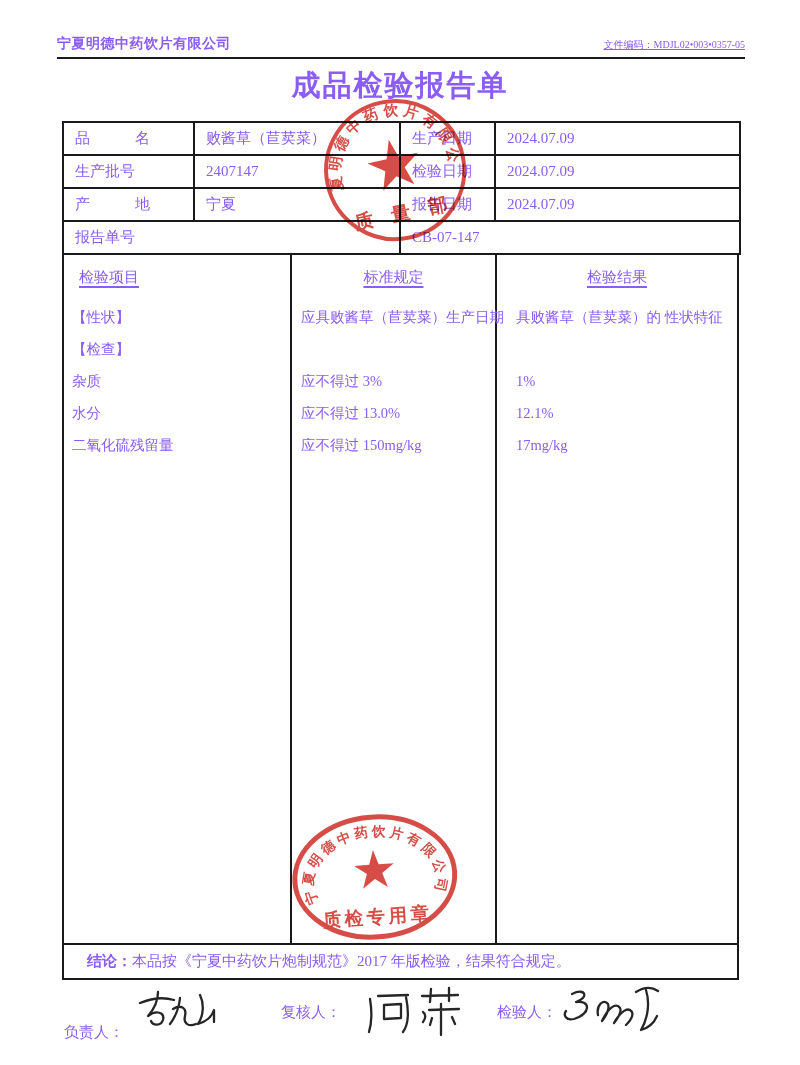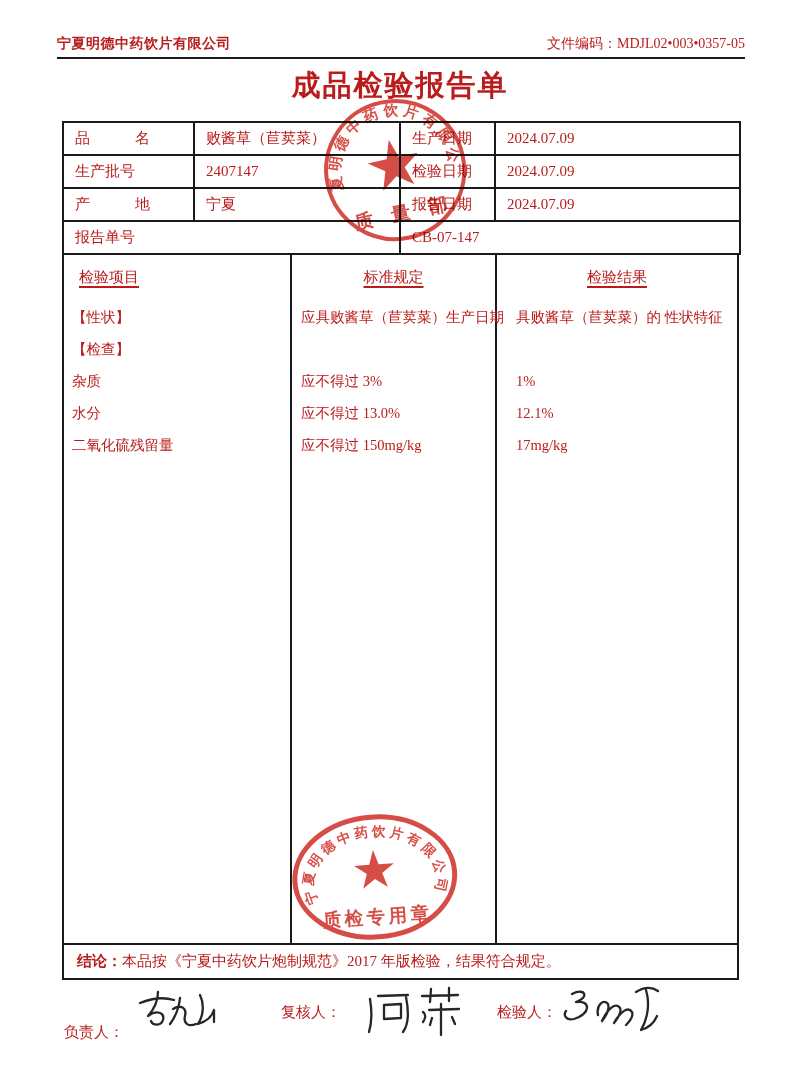--- a/index.html
+++ b/index.html
@@ -1,25 +1,25 @@
 <!DOCTYPE html>
 <html><head>
 <meta charset="utf-8">
 <style>
   html,body { margin:0; padding:0; background:#e8e8e8; }
   .page {
     position:relative; width:800px; height:1065px; margin:0 auto;
     background:#ffffff; overflow:hidden;
-    font-family:"Liberation Serif","DejaVu Serif",serif; color:#b91c1c;
+    font-family:"Liberation Serif","DejaVu Serif",serif; color:#8b5cf6;
   }
   
   .hdr { position:absolute; left:57px; right:55px; top:35px; display:flex;
          justify-content:space-between; align-items:baseline; }
   .hdr .company { font-size:14px; font-weight:600; letter-spacing:.5px; }
-  .hdr .filecode { font-size:14px; }
+  .hdr .filecode { font-size:10px;text-decoration:underline; }
   .hdr-rule { position:absolute; left:57px; right:55px; top:57px; height:2px; background:#1a1a1a; }
   
   .doc-title { position:absolute; left:0; right:0; top:66px; text-align:center;
                font-size:29px; font-weight:700; letter-spacing:2px; }
   
   table.info { position:absolute; left:62px; top:121px; width:677px;
                border-collapse:collapse; table-layout:fixed; font-size:15px; }
   table.info td { border:2px solid #1a1a1a; height:31px; padding:0 0 0 11px;
                   overflow:hidden; white-space:nowrap; }
   
@@ -34,21 +34,21 @@
   .mcol1 .col-h { padding-left:15px; }
   .mcol2 .col-h, .mcol3 .col-h { text-align:center; }
   .rows { margin-top:14px; font-size:14.5px; }
   .r { height:32px; line-height:32px; white-space:nowrap; }
   .mcol1 .r { padding-left:8px; }
   .mcol2 .r { padding-left:9px; }
   .mcol3 .r { padding-left:19px; }
   
   .conclusion { position:absolute; left:62px; top:945px; width:677px; height:35px;
                 box-sizing:border-box; border:2px solid #1a1a1a; border-top:none;
-                line-height:32px; font-size:15px; padding-left:13px; white-space:nowrap; }
+                line-height:32px; font-size:15px; padding-left:23px; white-space:nowrap; }
   .conclusion .lbl { font-weight:700; }
   
   .sig-label { position:absolute; font-size:15px; }
   .sig-svg { position:absolute; }
   .sig-svg path { fill:none; stroke:#262626; stroke-width:2.3; stroke-linecap:round; stroke-linejoin:round; }
   
   .stamp { position:absolute; pointer-events:none; mix-blend-mode:multiply; opacity:.88; }
   .stamp-top { left:320px; top:96px; transform:rotate(-12deg); }
   .stamp-bottom { left:289px; top:811px; transform:rotate(-4deg); }
 </style>

